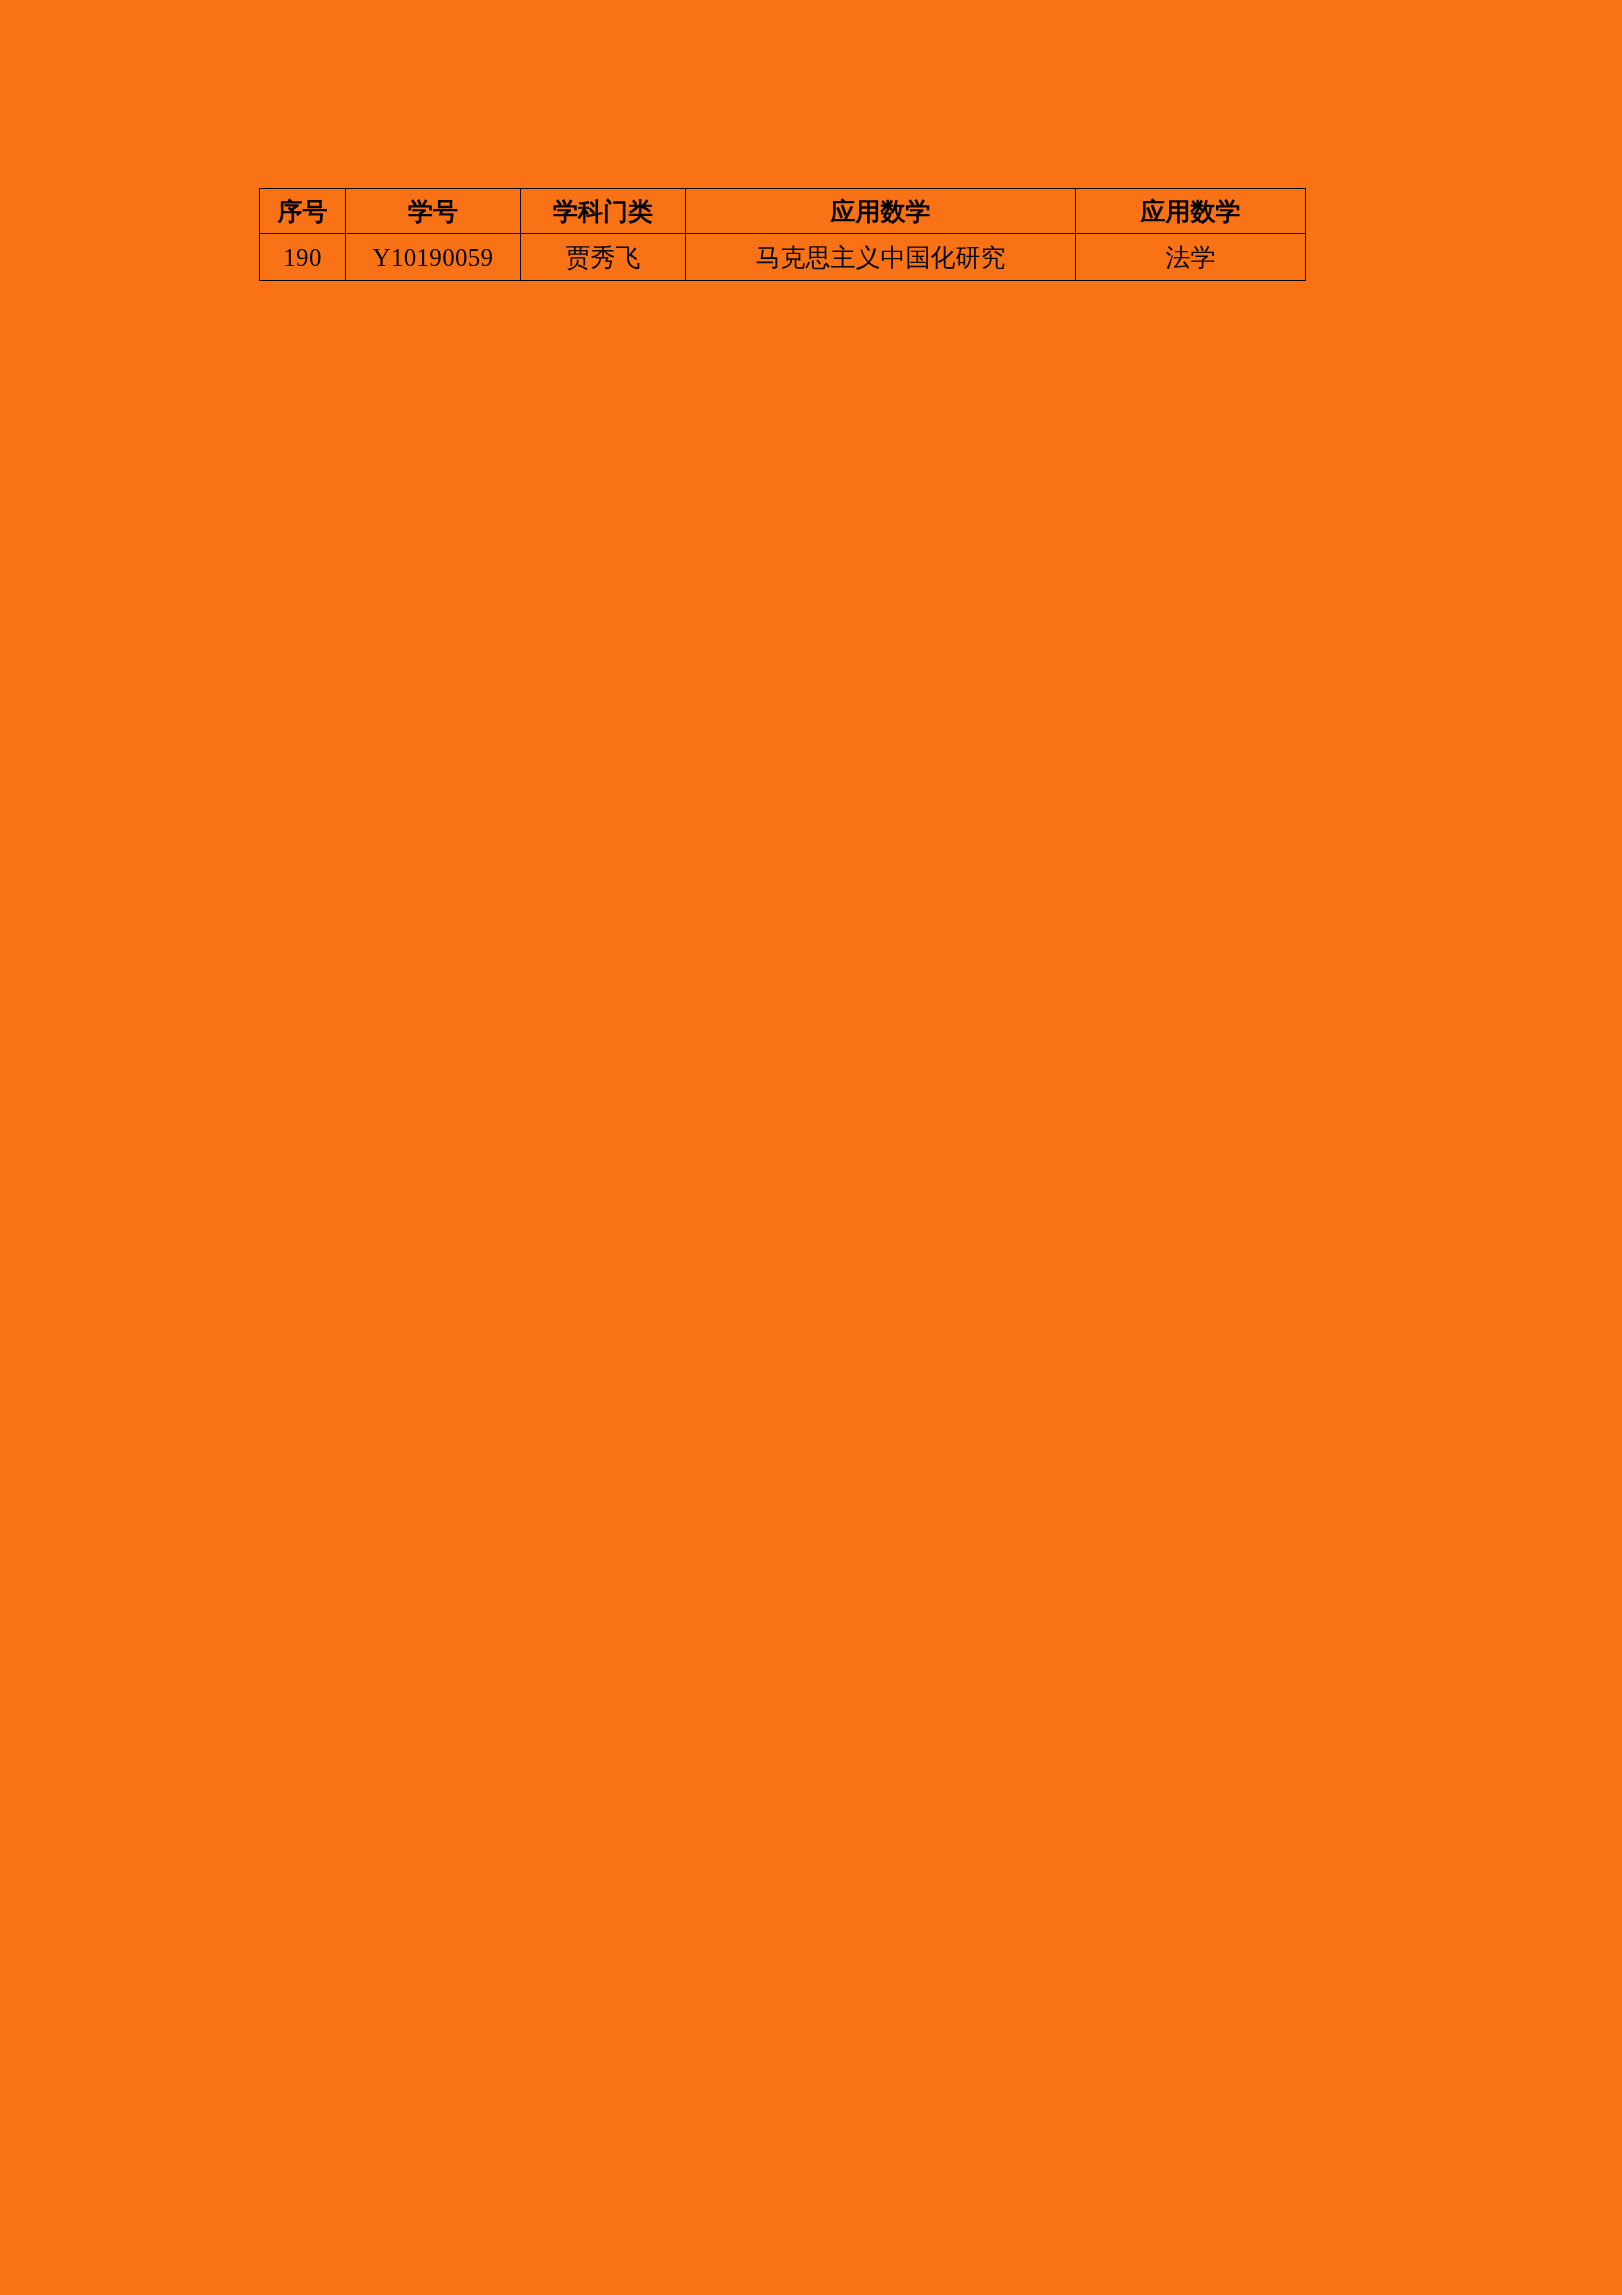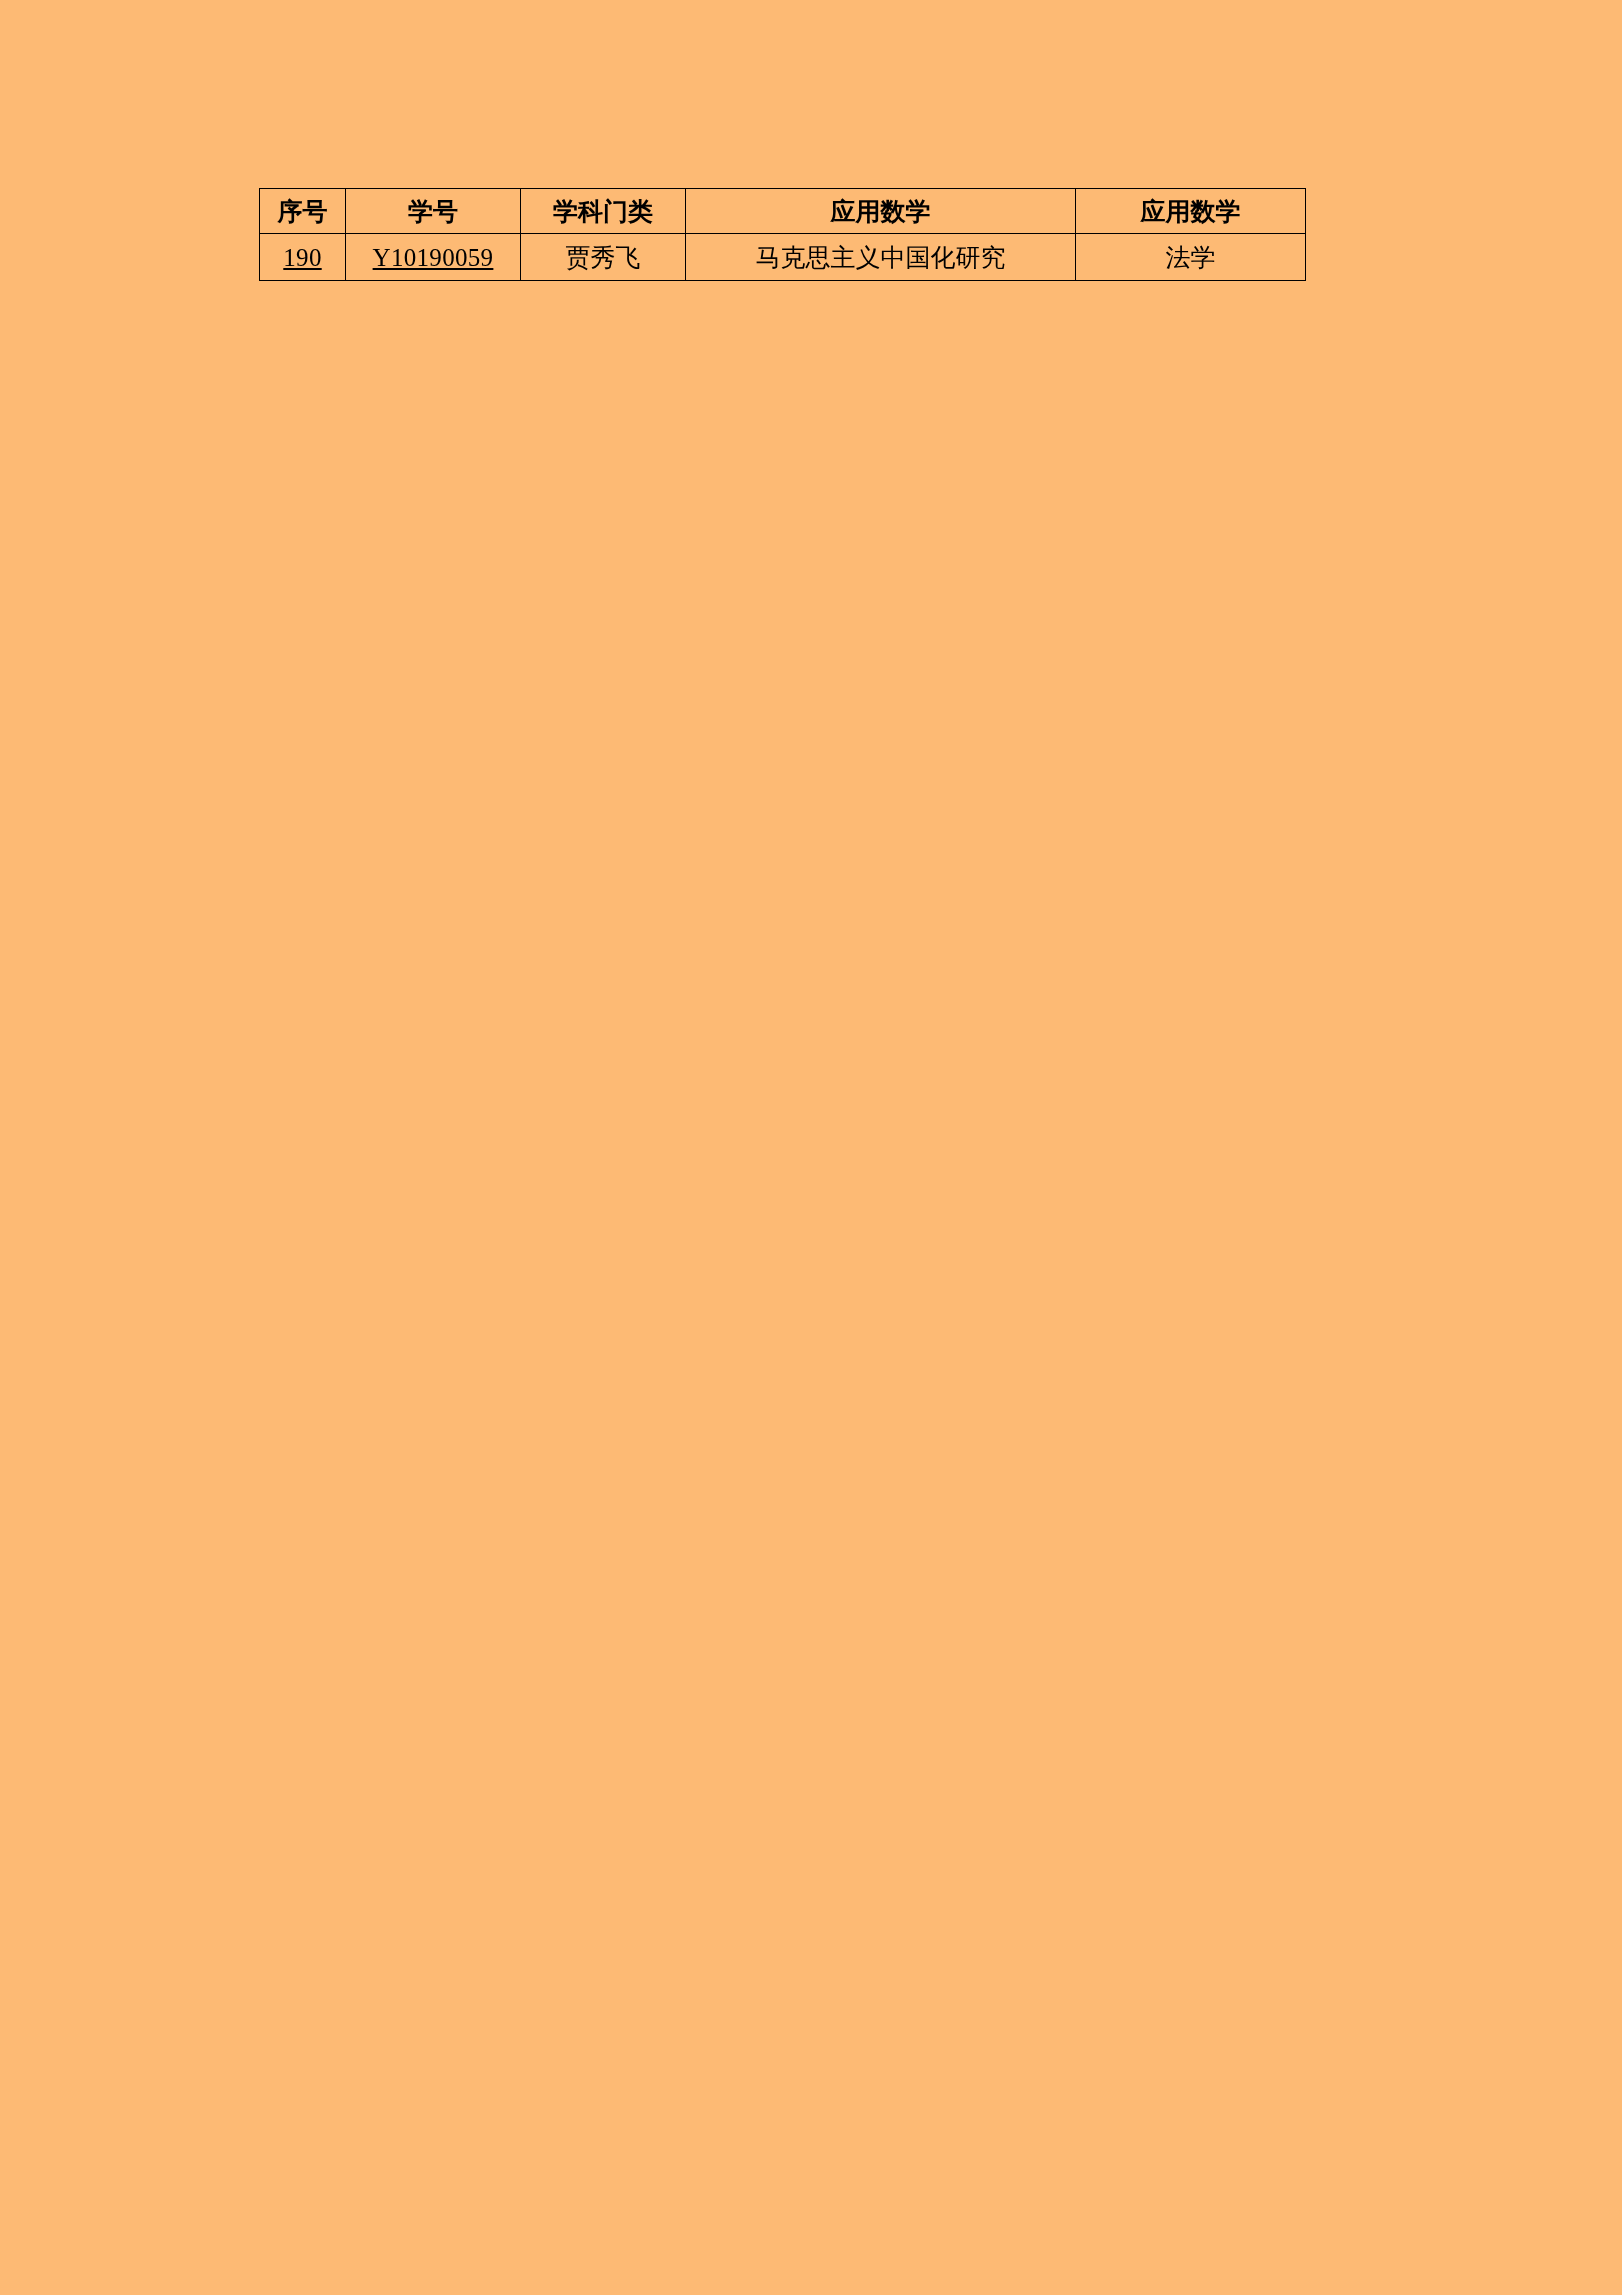--- a/index.html
+++ b/index.html
@@ -13,21 +13,21 @@
     font-family: "Liberation Serif", "DejaVu Serif", serif;
     color: #000000;
     position: relative;
   }
   .page {
     position: absolute;
     left: 0;
     top: 0;
     width: 1623px;
     height: 2295px;
-    background: #fdba74;
+    background: #f97316;
   }
   .table-wrap {
     position: absolute;
     left: 259px;
     top: 188px;
   }
   table.roster {
     border-collapse: collapse;
     table-layout: fixed;
     font-size: 25px;
@@ -49,21 +49,20 @@
   }
   col.c-index { width: 86px; }
   col.c-sid   { width: 175px; }
   col.c-name  { width: 165px; }
   col.c-major { width: 390px; }
   col.c-disc  { width: 230px; }
 
   .num-cell {
     font-family: "Liberation Serif", "DejaVu Serif", serif;
     letter-spacing: 0.3px;
-    text-decoration: underline;
   }
 </style>
 </head>
 <body>
 
 <div class="page">
   <div class="table-wrap">
     <table class="roster">
       <colgroup>
         <col class="c-index">

